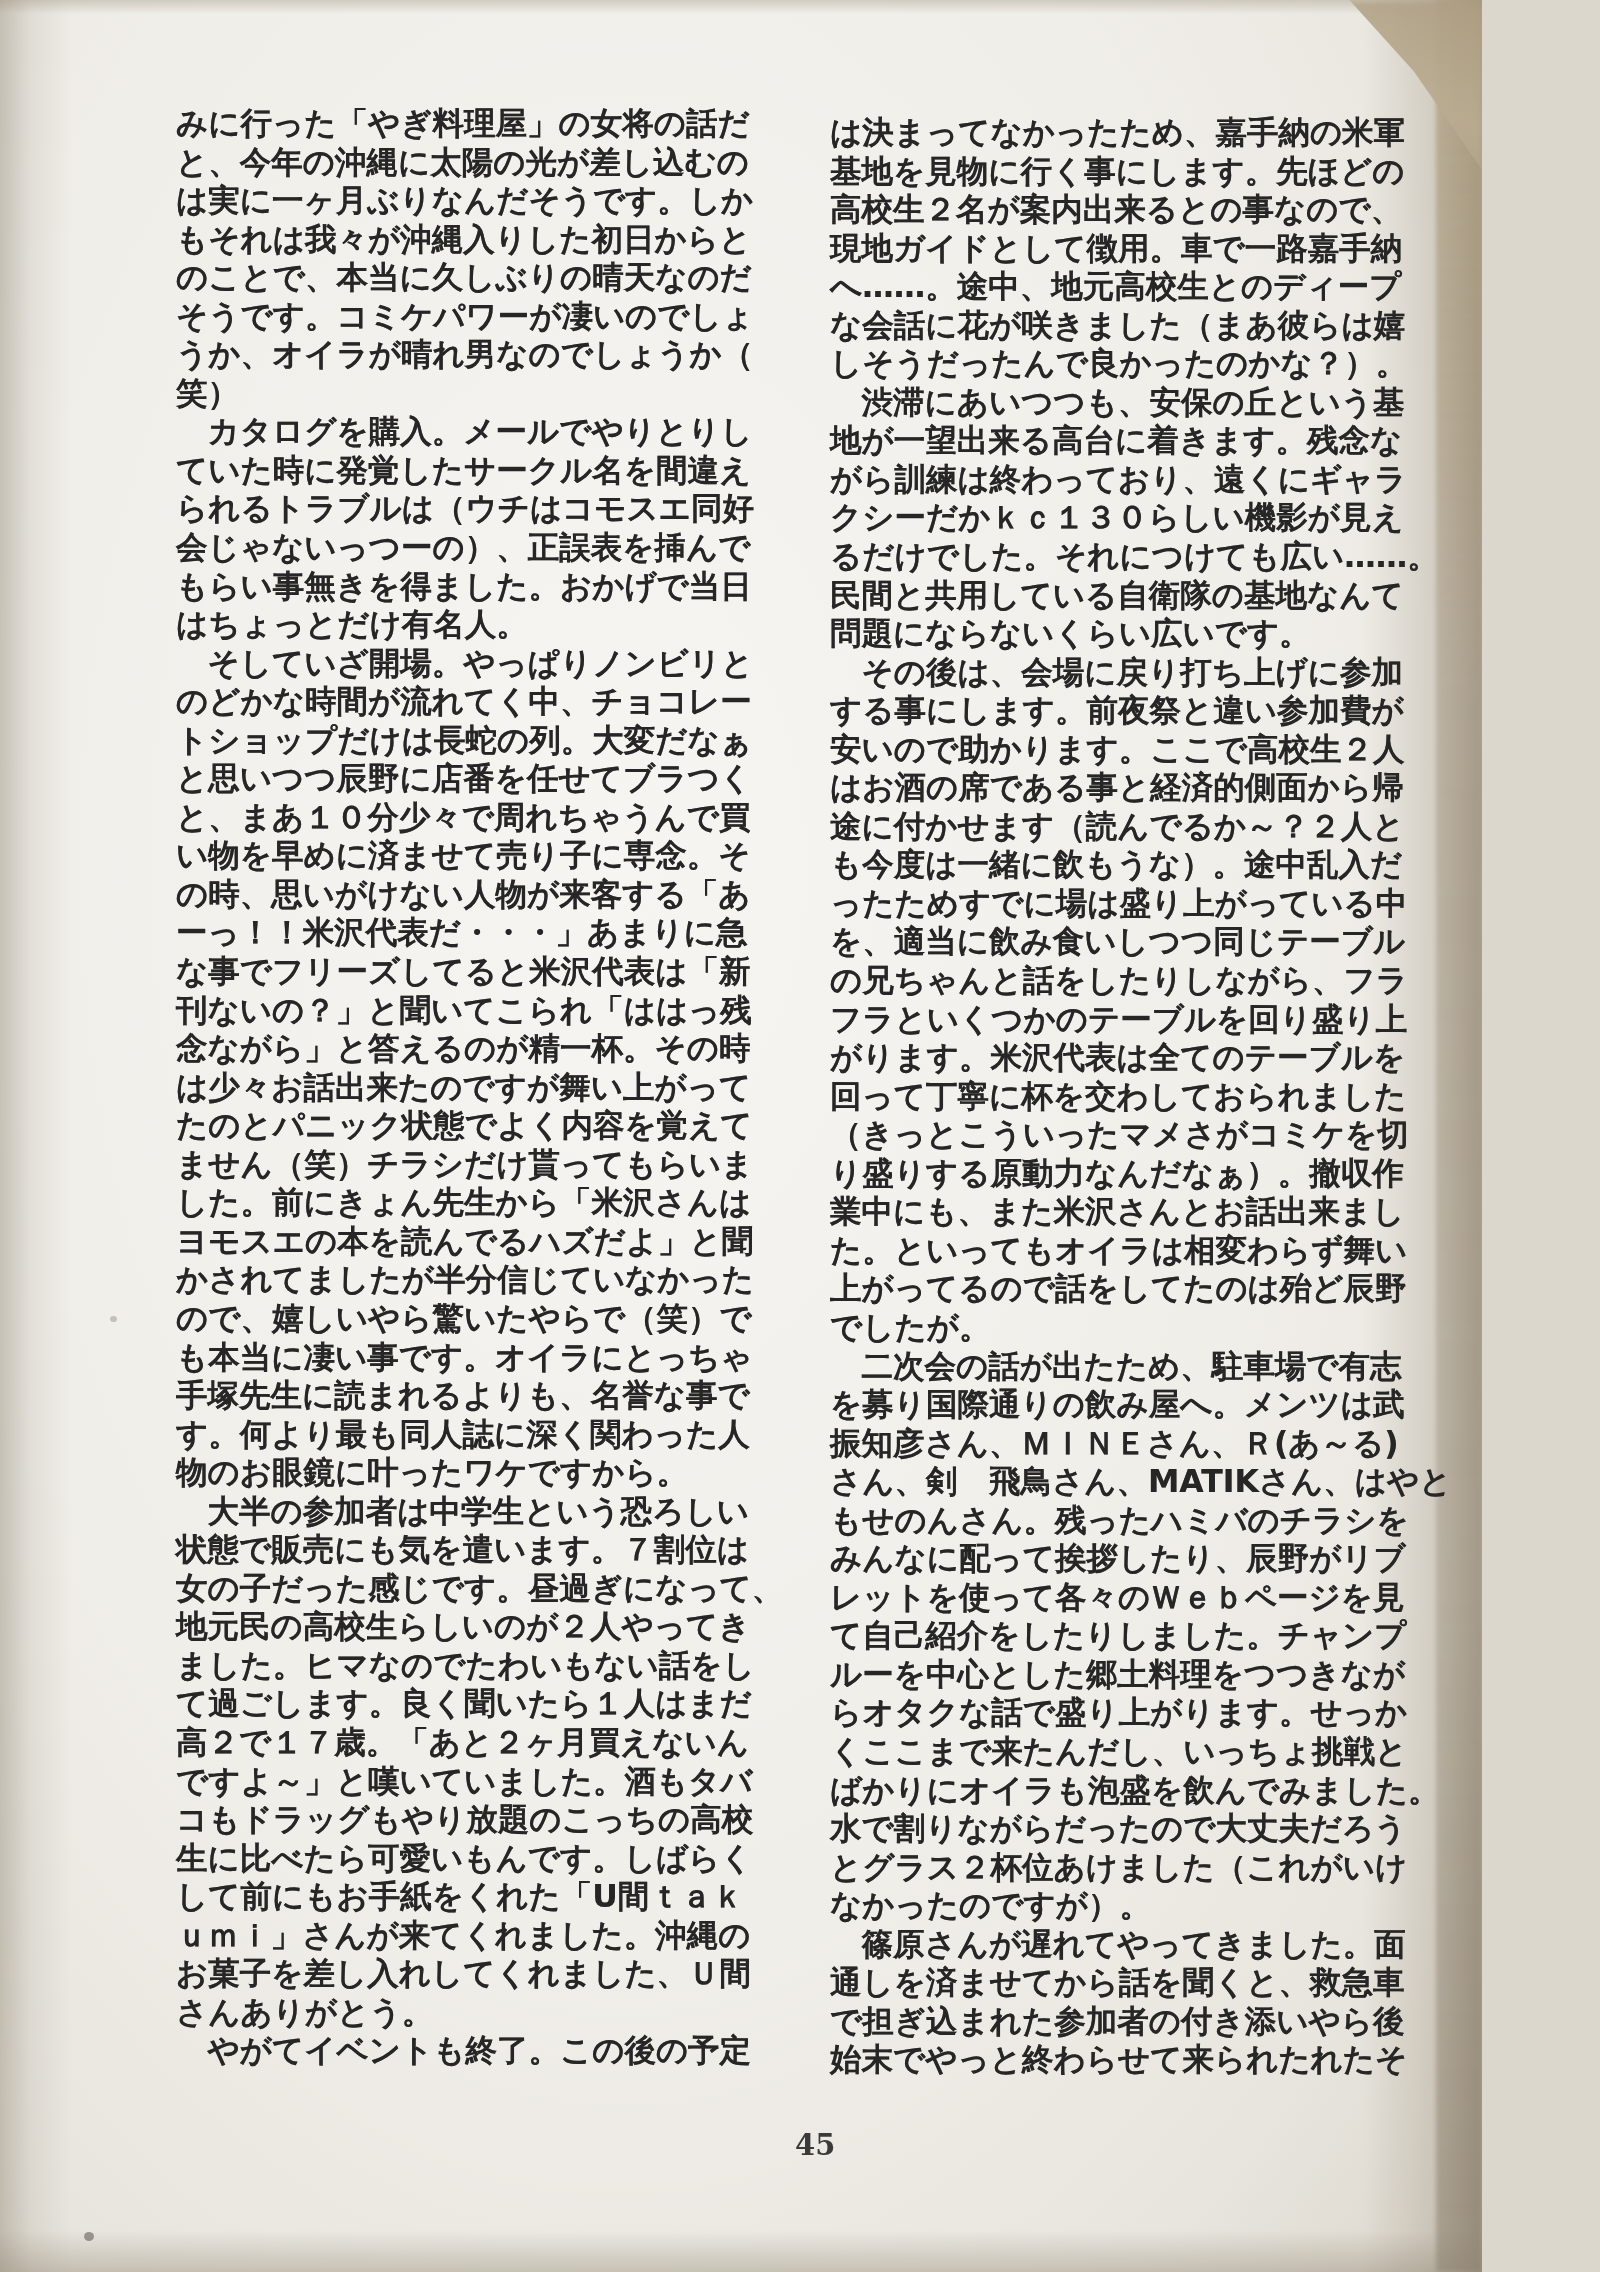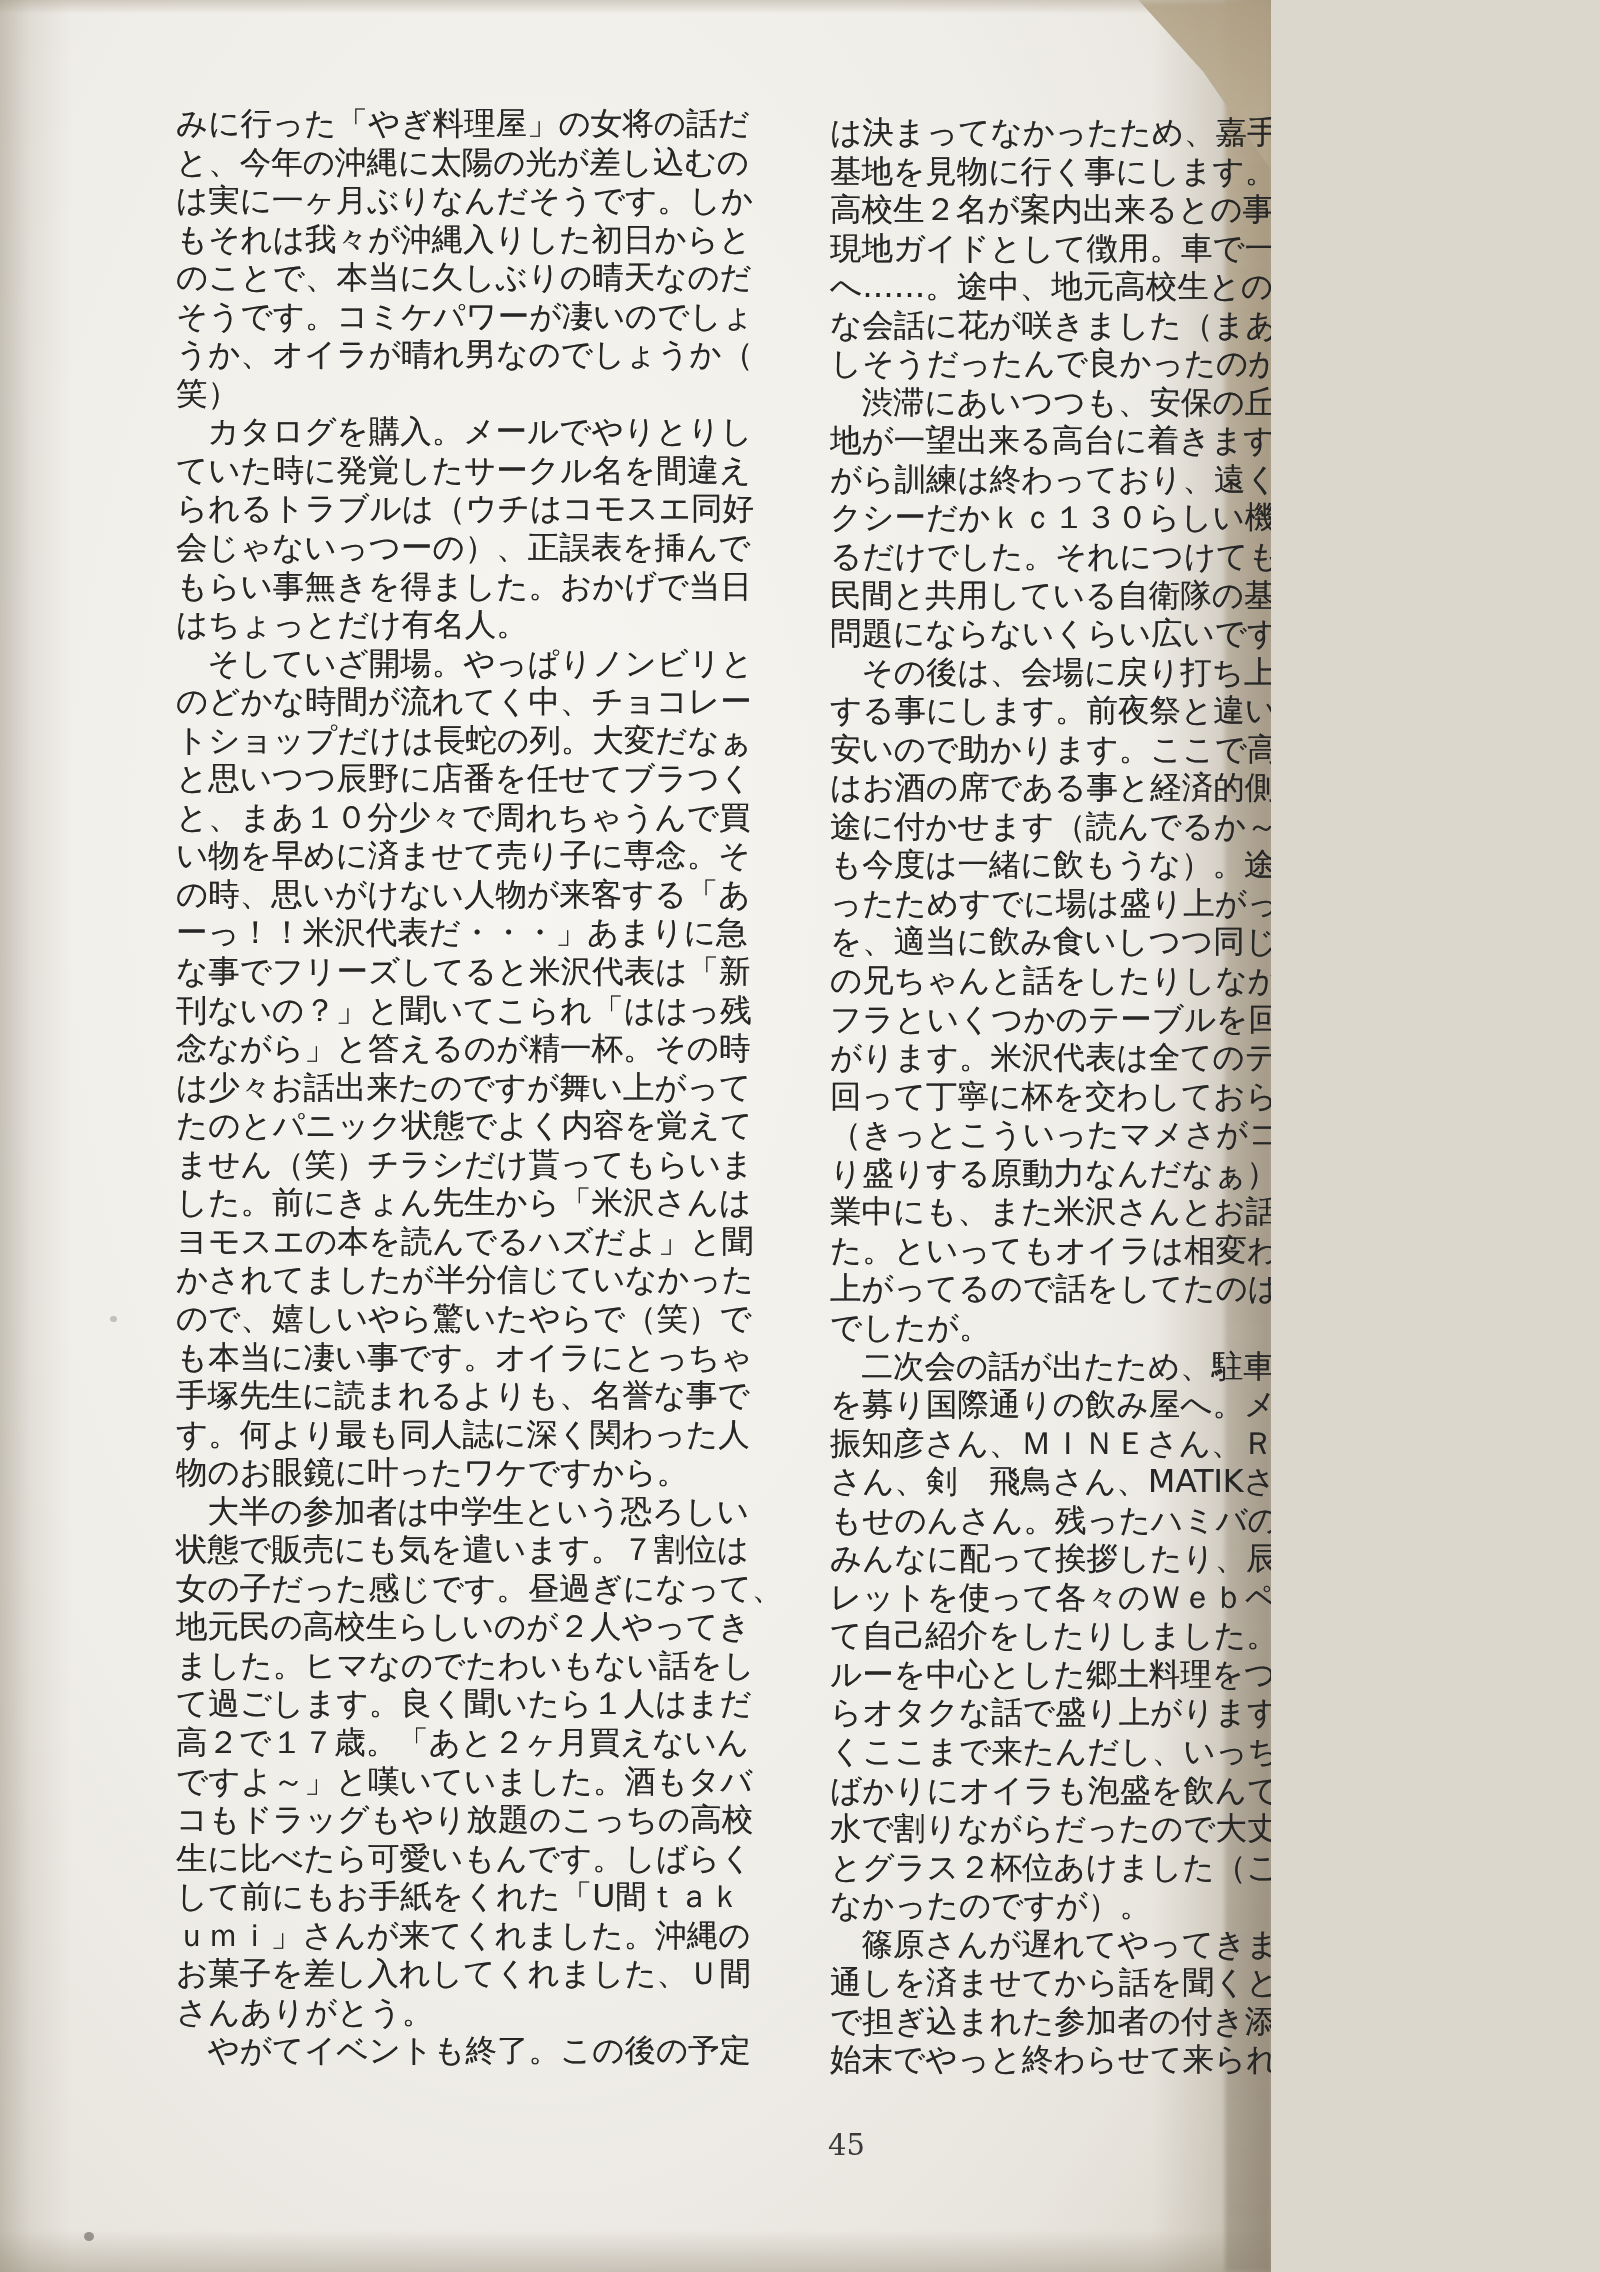--- a/index.html
+++ b/index.html
@@ -3,26 +3,27 @@
 <meta charset="utf-8">
 <title>Document</title>
 <style>
   html, body {
     margin: 0;
     padding: 0;
     background: #dcd7cd;
   }
   .page {
     position: relative;
-    width: 1271px;
+    width: 1482px;
     height: 2272px;
     overflow: hidden;
     background:
       radial-gradient(ellipse at 42% 38%, rgba(247,245,241,1) 0%, rgba(240,238,233,1) 55%, rgba(232,229,222,1) 82%, rgba(219,214,204,1) 100%);
     font-family: "DejaVu Sans", sans-serif;
+    font-weight: bold;
   }
   
   .edge-left {
     position: absolute; left: 0; top: 0; bottom: 0; width: 72px;
     background: linear-gradient(to right, rgba(141,131,112,0.42), rgba(141,131,112,0.14) 42%, rgba(141,131,112,0) 100%);
   }
   .edge-right {
     position: absolute; right: 0; top: 0; bottom: 0; width: 120px;
     background: linear-gradient(to left, rgba(128,112,88,0.55), rgba(150,137,115,0.28) 40%, rgba(150,137,115,0) 100%);
   }
@@ -60,21 +61,21 @@
     line-height: 38.55px;
     color: #262626;
     letter-spacing: 0;
     text-shadow: 0 0 0.6px rgba(38,38,38,0.55);
   }
   .col-left  { left: 176px; top: 104px; }
   .col-right { left: 830px; top: 113px; }
   .page-num {
     position: absolute;
     left: 795px; top: 2128px; width: 70px;
-    text-align: right;
+    text-align: left;
     font-family: "DejaVu Serif", serif;
     font-size: 29px;
     color: #3a3a3a;
   }
 </style>
 </head>
 <body>
 
 <div class="page">
   <div class="edge-left"></div>

